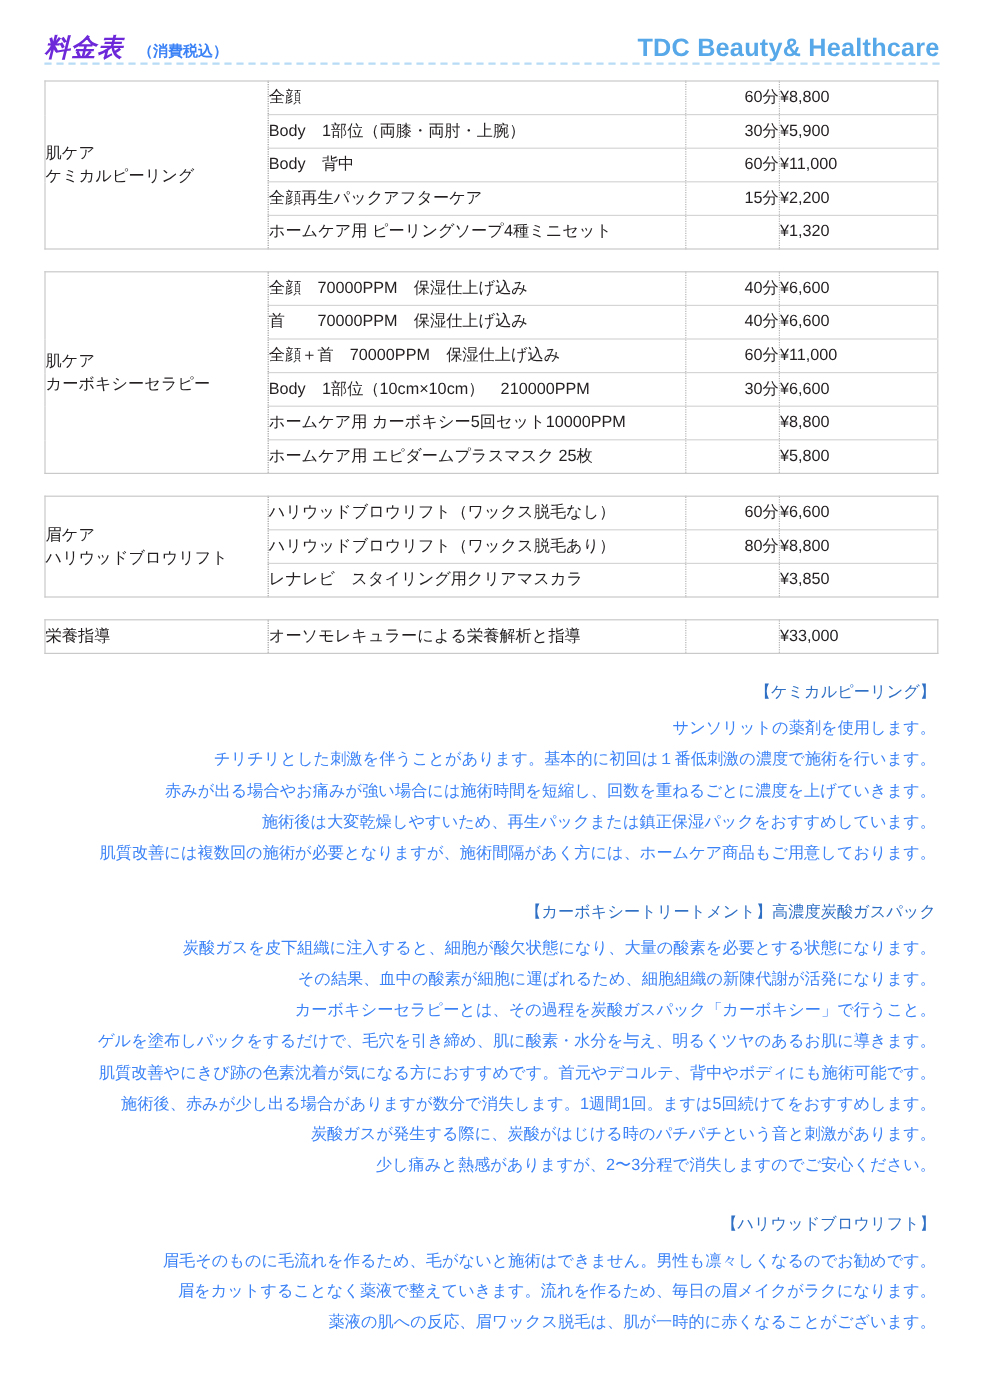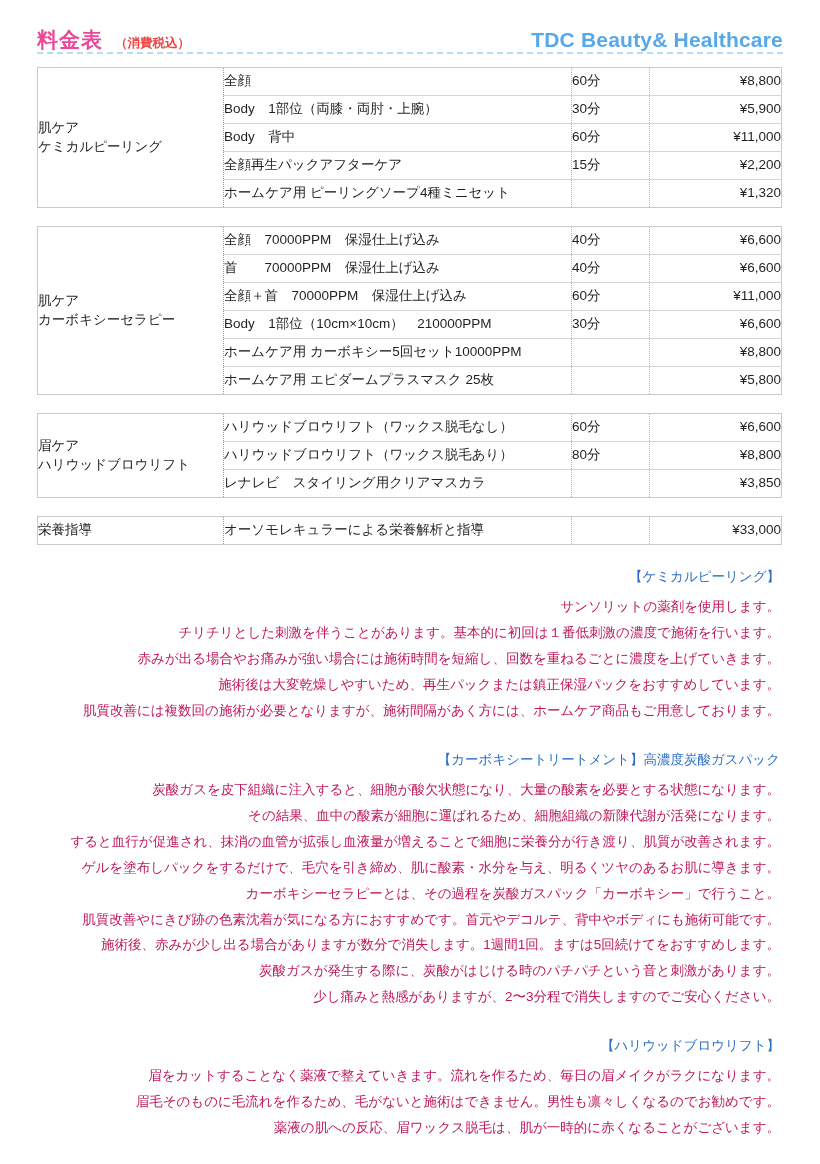--- a/index.html
+++ b/index.html
@@ -30,27 +30,28 @@
     align-items: baseline;
     justify-content: space-between;
   }
   .header-left {
     display: flex;
     align-items: baseline;
   }
   .doc-title {
     font-size: 21px;
     font-weight: bold;
-    color: #ec4899;
+    color: #6d28d9;
     letter-spacing: 1px;
+    font-style: italic;
   }
   .doc-subtitle {
     font-size: 12.5px;
     font-weight: bold;
-    color: #ef4444;
+    color: #3b82f6;
     margin-left: 12px;
     letter-spacing: 0px;
   }
   .brand {
     font-size: 21px;
     font-weight: bold;
     color: #57a8e8;
     letter-spacing: 0.2px;
   }
   .header-rule {
@@ -101,30 +102,30 @@
     padding-left: 12px;
     border-bottom: 1px solid #d5d5d5;
     border-right: 1px dotted #b4b4b4;
     margin-top: 16px;
   }
   tr:last-child td.item { border-bottom: none; }
 
   
   td.dur {
     width: 78px;
-    text-align: left;
+    text-align: right;
     border-bottom: 1px solid #d5d5d5;
     border-right: 1px dotted #b4b4b4;
   }
   tr:last-child td.dur { border-bottom: none; }
 
   
   td.price-cell {
     width: 132px;
-    text-align: right;
+    text-align: left;
     border-bottom: 1px solid #d5d5d5;
   }
   tr:last-child td.price-cell { border-bottom: none; }
 
   .cat-line { display: block; white-space: pre; }
 
   
   .descriptions {
     margin: 22px 40px 0 43px;
   }
@@ -132,21 +133,21 @@
   .desc-block.last { margin-bottom: 0; }
 
   .desc-heading {
     font-size: 13.5px;
     color: #2f6fc4;
     margin-bottom: 7px;
     line-height: 1.5;
   }
   .desc-line {
     font-size: 13.5px;
-    color: #be185d;
+    color: #3b82f6;
     line-height: 1.92;
     white-space: pre;
   }
 </style>
 </head>
 <body>
 
 <div class="page">
 
   <div class="header">
@@ -273,29 +274,28 @@
         <div class="desc-line">サンソリットの薬剤を使用します。</div>
         <div class="desc-line">チリチリとした刺激を伴うことがあります。基本的に初回は１番低刺激の濃度で施術を行います。</div>
         <div class="desc-line">赤みが出る場合やお痛みが強い場合には施術時間を短縮し、回数を重ねるごとに濃度を上げていきます。</div>
         <div class="desc-line">施術後は大変乾燥しやすいため、再生パックまたは鎮正保湿パックをおすすめしています。</div>
         <div class="desc-line">肌質改善には複数回の施術が必要となりますが、施術間隔があく方には、ホームケア商品もご用意しております。</div>
       </div>
       <div class="desc-block">
         <div class="desc-heading">【カーボキシートリートメント】高濃度炭酸ガスパック</div>
         <div class="desc-line">炭酸ガスを皮下組織に注入すると、細胞が酸欠状態になり、大量の酸素を必要とする状態になります。</div>
         <div class="desc-line">その結果、血中の酸素が細胞に運ばれるため、細胞組織の新陳代謝が活発になります。</div>
-        <div class="desc-line">すると血行が促進され、抹消の血管が拡張し血液量が増えることで細胞に栄養分が行き渡り、肌質が改善されます。</div>
+        <div class="desc-line">カーボキシーセラピーとは、その過程を炭酸ガスパック「カーボキシー」で行うこと。</div>
         <div class="desc-line">ゲルを塗布しパックをするだけで、毛穴を引き締め、肌に酸素・水分を与え、明るくツヤのあるお肌に導きます。</div>
-        <div class="desc-line">カーボキシーセラピーとは、その過程を炭酸ガスパック「カーボキシー」で行うこと。</div>
         <div class="desc-line">肌質改善やにきび跡の色素沈着が気になる方におすすめです。首元やデコルテ、背中やボディにも施術可能です。</div>
         <div class="desc-line">施術後、赤みが少し出る場合がありますが数分で消失します。1週間1回。ますは5回続けてをおすすめします。</div>
         <div class="desc-line">炭酸ガスが発生する際に、炭酸がはじける時のパチパチという音と刺激があります。</div>
         <div class="desc-line">少し痛みと熱感がありますが、2〜3分程で消失しますのでご安心ください。</div>
       </div>
       <div class="desc-block last">
         <div class="desc-heading">【ハリウッドブロウリフト】</div>
+        <div class="desc-line">眉毛そのものに毛流れを作るため、毛がないと施術はできません。男性も凛々しくなるのでお勧めです。</div>
         <div class="desc-line">眉をカットすることなく薬液で整えていきます。流れを作るため、毎日の眉メイクがラクになります。</div>
-        <div class="desc-line">眉毛そのものに毛流れを作るため、毛がないと施術はできません。男性も凛々しくなるのでお勧めです。</div>
         <div class="desc-line">薬液の肌への反応、眉ワックス脱毛は、肌が一時的に赤くなることがございます。</div>
       </div>
     </div>
 
 </div>
 
 </body></html>

